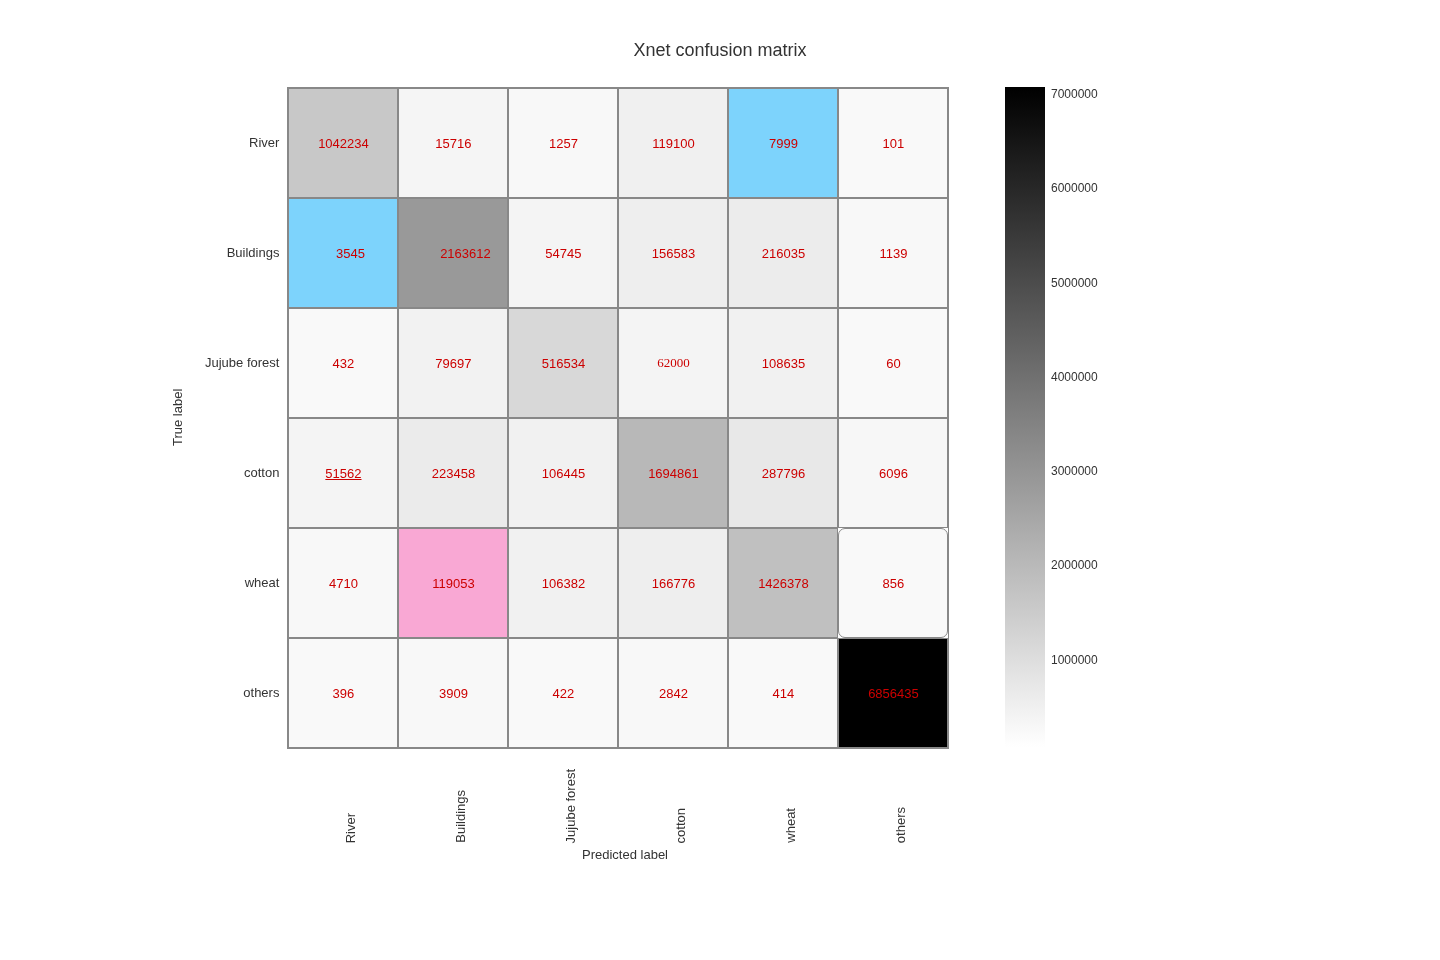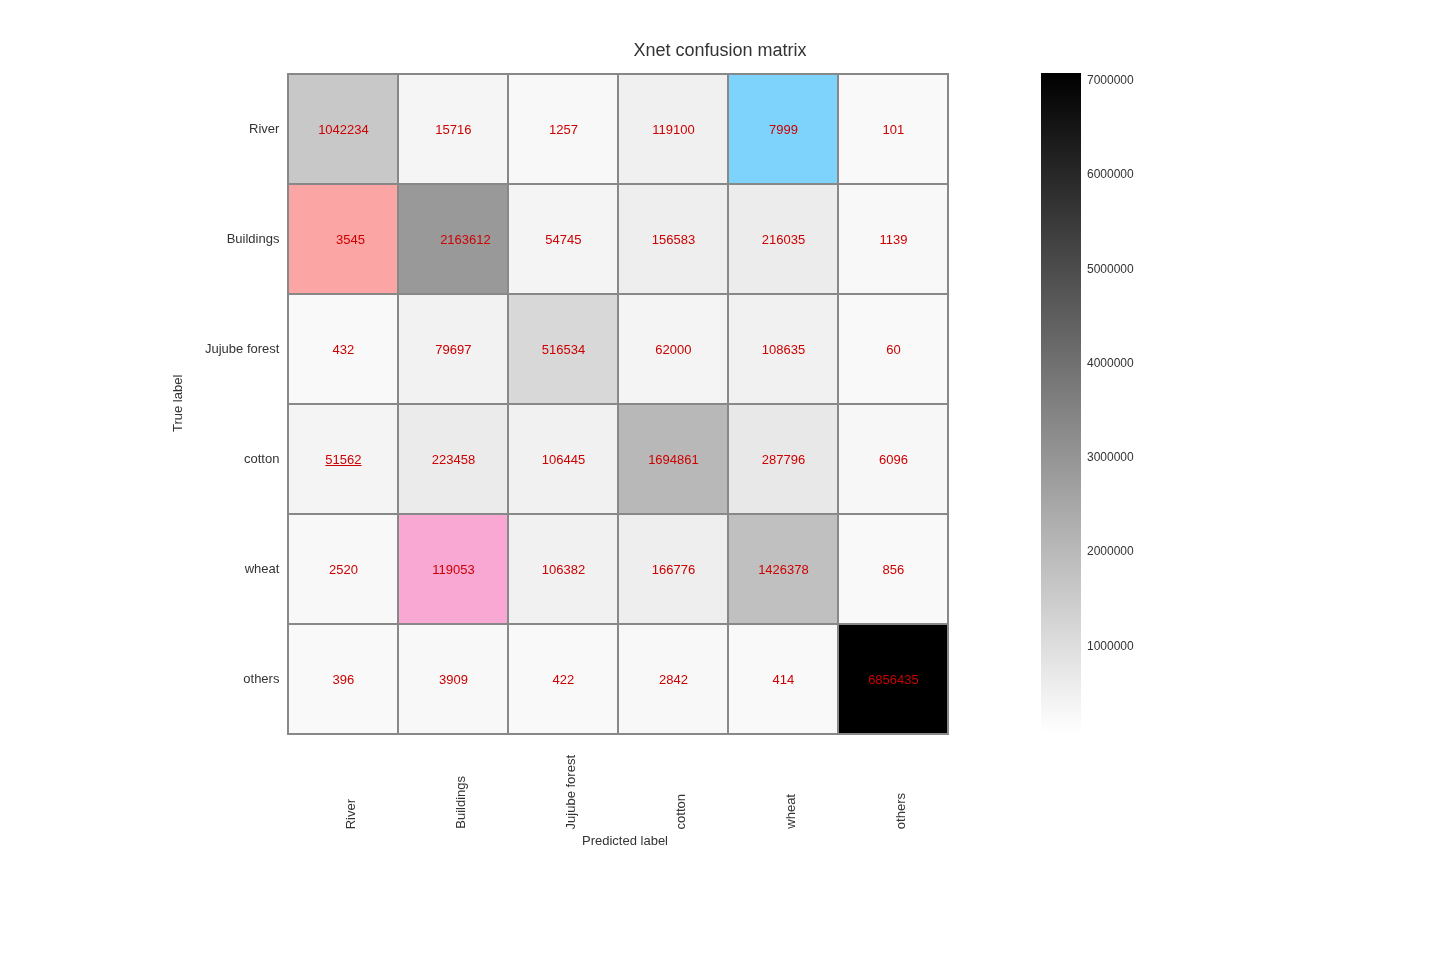--- a/index.html
+++ b/index.html
@@ -15,21 +15,21 @@
     }
     .chart-container {
       position: relative;
       width: 1100px;
       height: 880px;
     }
     .chart-title {
       text-align: center;
       font-size: 18px;
       color: #333;
-      margin-bottom: 12px;
+      margin-bottom: 26px;
     }
     .chart-body {
       display: flex;
       flex-direction: row;
       align-items: flex-start;
       gap: 20px;
     }
     .y-axis-label {
       writing-mode: vertical-rl;
       transform: rotate(180deg);
@@ -114,21 +114,20 @@
       flex-direction: column;
       align-items: flex-start;
       margin-left: 30px;
       margin-top: 0px;
     }
     .colorbar-wrapper {
       display: flex;
       flex-direction: row;
       align-items: stretch;
       height: 660px;
-      margin-left: 36px;
     }
     .colorbar {
       width: 40px;
       height: 660px;
       background: linear-gradient(to bottom, #000000, #1a1a1a, #333333, #4d4d4d, #666666, #808080, #999999, #b3b3b3, #cccccc, #e6e6e6, #ffffff);
     }
     .colorbar-ticks {
       display: flex;
       flex-direction: column;
       justify-content: space-between;
@@ -163,44 +162,44 @@
           <div class="y-label">others</div>
         </div>
 
         <div class="matrix-grid" id="matrix-grid">
         <div class="matrix-cell" style="background-color: rgb(200, 200, 200); color: rgb(204, 0, 0);">1042234</div>
             <div class="matrix-cell" style="background-color: rgb(245, 245, 245); color: rgb(204, 0, 0);">15716</div>
             <div class="matrix-cell" style="background-color: rgb(248, 248, 248); color: rgb(204, 0, 0);">1257</div>
             <div class="matrix-cell" style="background-color: rgb(240, 240, 240); color: rgb(204, 0, 0);">119100</div>
             <div class="matrix-cell" style="background-color: #7dd3fc; color: rgb(204, 0, 0);">7999</div>
             <div class="matrix-cell" style="background-color: rgb(249, 249, 249); color: rgb(204, 0, 0);">101</div>
-            <div class="matrix-cell" style="background-color: #fca5a5; color: rgb(204, 0, 0); padding-left: 14px;">3545</div>
+            <div class="matrix-cell" style="background-color: #7dd3fc; color: rgb(204, 0, 0); padding-left: 14px;">3545</div>
             <div class="matrix-cell" style="background-color: rgb(153, 153, 153); color: rgb(204, 0, 0); padding-left: 24px;">2163612</div>
             <div class="matrix-cell" style="background-color: rgb(244, 244, 244); color: rgb(204, 0, 0);">54745</div>
             <div class="matrix-cell" style="background-color: rgb(238, 238, 238); color: rgb(204, 0, 0);">156583</div>
             <div class="matrix-cell" style="background-color: rgb(236, 236, 236); color: rgb(204, 0, 0);">216035</div>
             <div class="matrix-cell" style="background-color: rgb(248, 248, 248); color: rgb(204, 0, 0);">1139</div>
             <div class="matrix-cell" style="background-color: rgb(249, 249, 249); color: rgb(204, 0, 0);">432</div>
             <div class="matrix-cell" style="background-color: rgb(242, 242, 242); color: rgb(204, 0, 0);">79697</div>
             <div class="matrix-cell" style="background-color: rgb(216, 216, 216); color: rgb(204, 0, 0);">516534</div>
-            <div class="matrix-cell" style="background-color: rgb(244, 244, 244); color: rgb(204, 0, 0);">62000</div>
+            <div class="matrix-cell" style="background-color: rgb(244, 244, 244); color: rgb(204, 0, 0); font-family: Liberation Serif, serif;">62000</div>
             <div class="matrix-cell" style="background-color: rgb(241, 241, 241); color: rgb(204, 0, 0);">108635</div>
             <div class="matrix-cell" style="background-color: rgb(249, 249, 249); color: rgb(204, 0, 0);">60</div>
             <div class="matrix-cell" style="background-color: rgb(244, 244, 244); color: rgb(204, 0, 0); text-decoration: underline;">51562</div>
             <div class="matrix-cell" style="background-color: rgb(235, 235, 235); color: rgb(204, 0, 0);">223458</div>
             <div class="matrix-cell" style="background-color: rgb(241, 241, 241); color: rgb(204, 0, 0);">106445</div>
             <div class="matrix-cell" style="background-color: rgb(184, 184, 184); color: rgb(204, 0, 0);">1694861</div>
             <div class="matrix-cell" style="background-color: rgb(232, 232, 232); color: rgb(204, 0, 0);">287796</div>
             <div class="matrix-cell" style="background-color: rgb(247, 247, 247); color: rgb(204, 0, 0);">6096</div>
-            <div class="matrix-cell" style="background-color: rgb(248, 248, 248); color: rgb(204, 0, 0);">2520</div>
+            <div class="matrix-cell" style="background-color: rgb(248, 248, 248); color: rgb(204, 0, 0);">4710</div>
             <div class="matrix-cell" style="background-color: #f9a8d4; color: rgb(204, 0, 0);">119053</div>
             <div class="matrix-cell" style="background-color: rgb(241, 241, 241); color: rgb(204, 0, 0);">106382</div>
             <div class="matrix-cell" style="background-color: rgb(238, 238, 238); color: rgb(204, 0, 0);">166776</div>
             <div class="matrix-cell" style="background-color: rgb(192, 192, 192); color: rgb(204, 0, 0);">1426378</div>
-            <div class="matrix-cell" style="background-color: rgb(249, 249, 249); color: rgb(204, 0, 0);">856</div>
+            <div class="matrix-cell" style="background-color: rgb(249, 249, 249); color: rgb(204, 0, 0); border-radius: 7px;">856</div>
             <div class="matrix-cell" style="background-color: rgb(249, 249, 249); color: rgb(204, 0, 0);">396</div>
             <div class="matrix-cell" style="background-color: rgb(248, 248, 248); color: rgb(204, 0, 0);">3909</div>
             <div class="matrix-cell" style="background-color: rgb(249, 249, 249); color: rgb(204, 0, 0);">422</div>
             <div class="matrix-cell" style="background-color: rgb(248, 248, 248); color: rgb(204, 0, 0);">2842</div>
             <div class="matrix-cell" style="background-color: rgb(249, 249, 249); color: rgb(204, 0, 0);">414</div>
             <div class="matrix-cell" style="background-color: rgb(0, 0, 0); color: rgb(204, 0, 0);">6856435</div>
           </div>
       </div>
 
       <div style="margin-left: 90px;">

